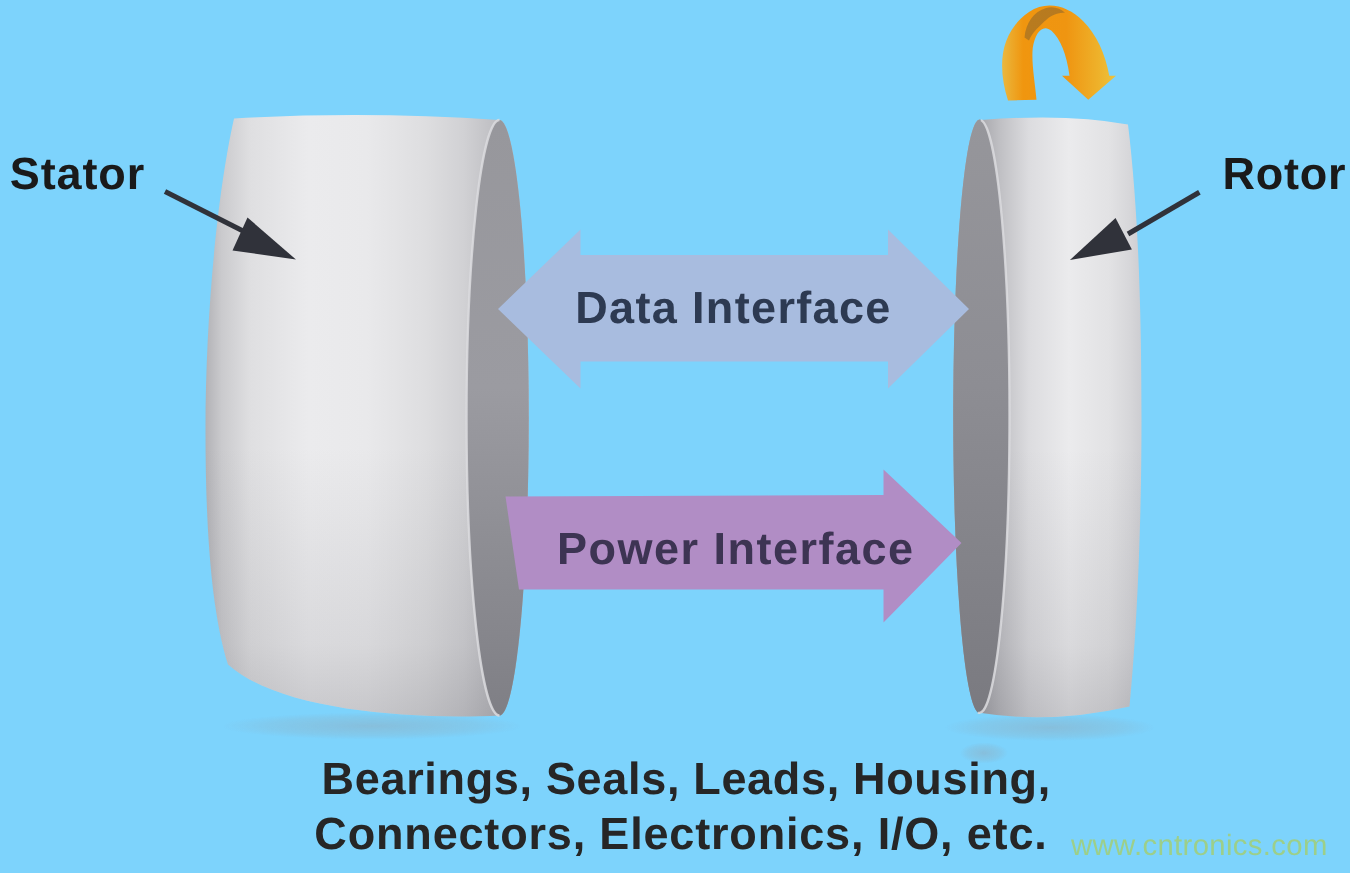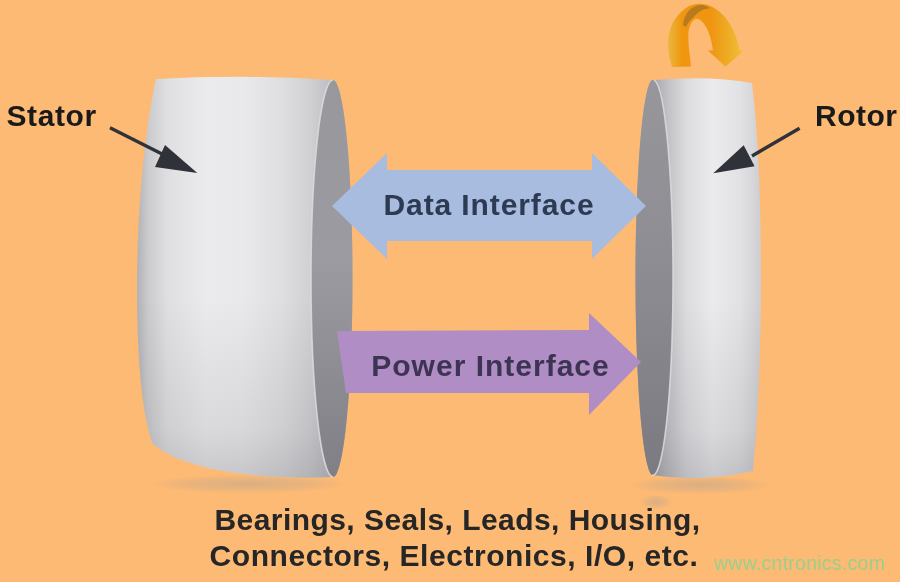--- a/index.html
+++ b/index.html
@@ -1,18 +1,18 @@
 <!DOCTYPE html>
 <html><head>
 <meta charset="utf-8">
 <style>
   html, body { margin: 0; padding: 0; }
   body { width: 900px; height: 582px; overflow: hidden; background: #ffffff; }
   #stage {
-    position: relative; width: 900px; height: 582px; background: #fdba74;
+    position: relative; width: 900px; height: 582px; background: #7dd3fc;
     font-family: "Liberation Sans", sans-serif;
   }
   #scene { position: absolute; left: 0; top: 0; filter: blur(0.4px); }
   text { font-family: "Liberation Sans", sans-serif; }
   .bold { font-weight: bold; }
 </style>
 </head>
 <body>
 
 <div id="stage">

